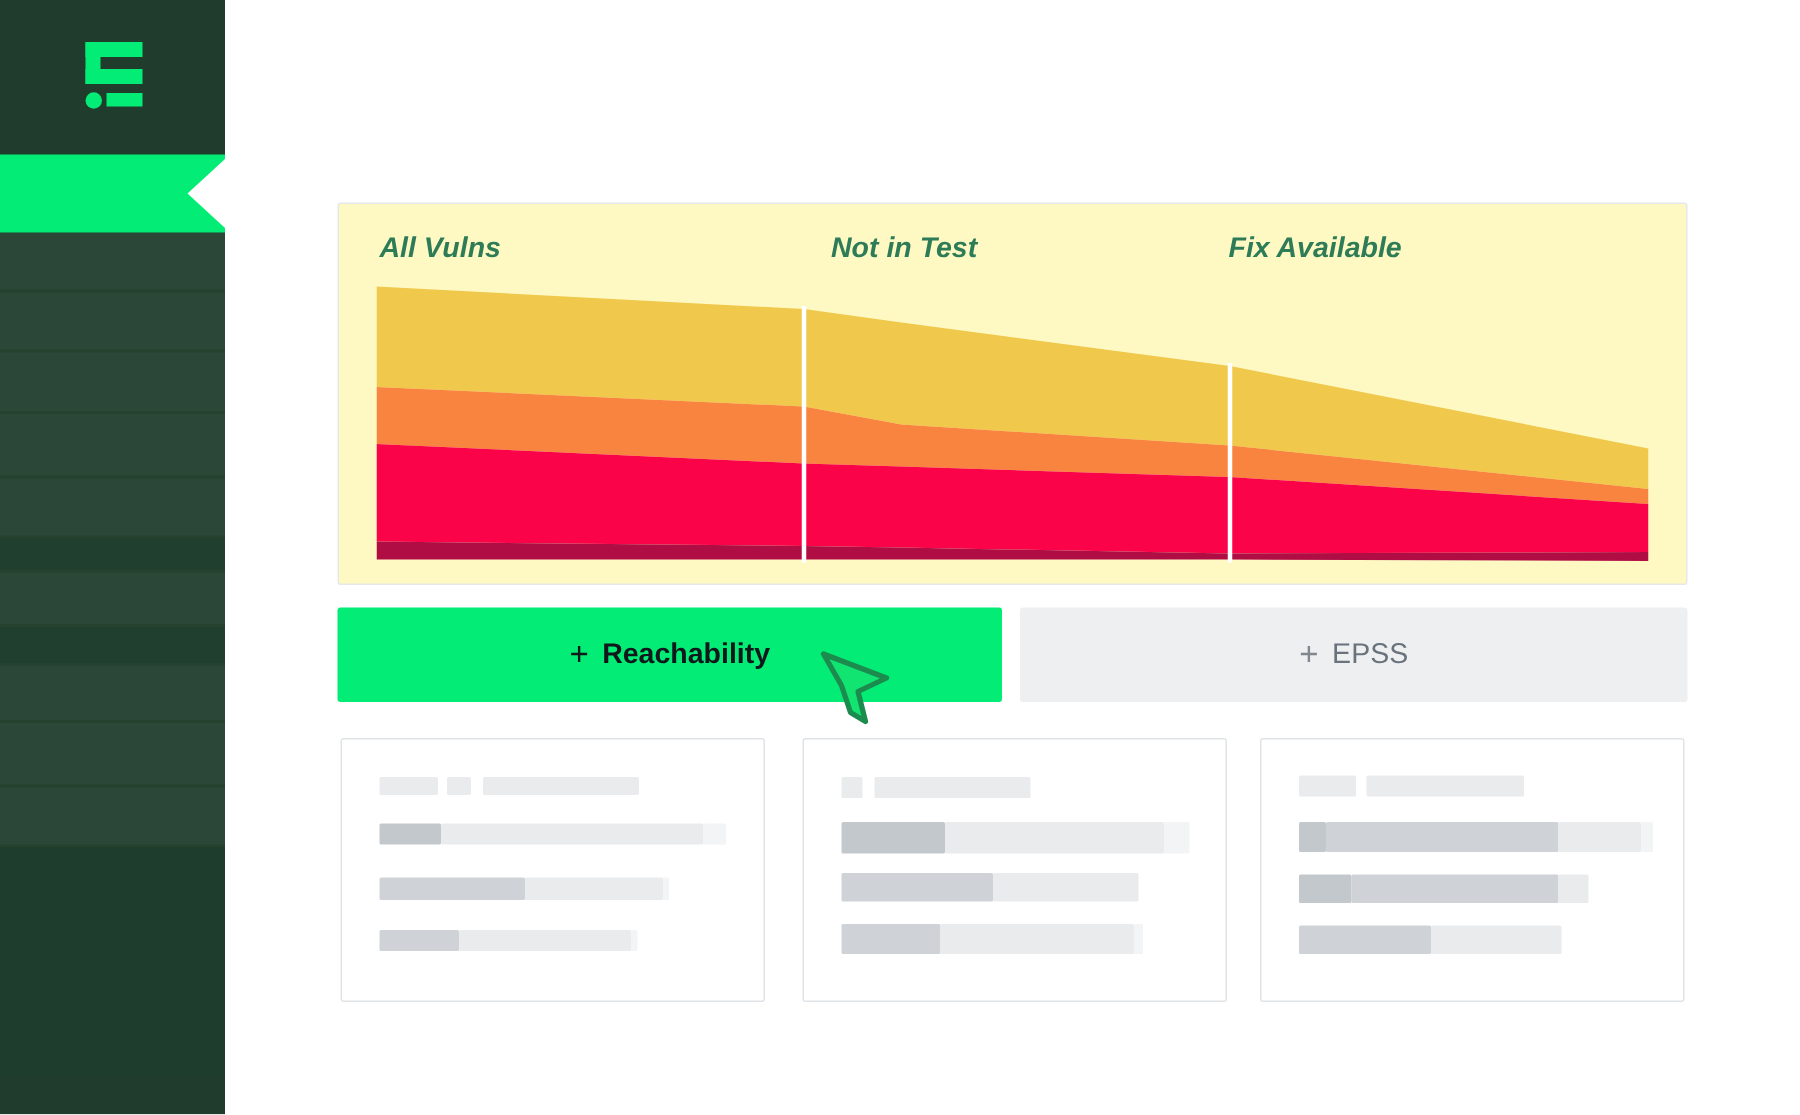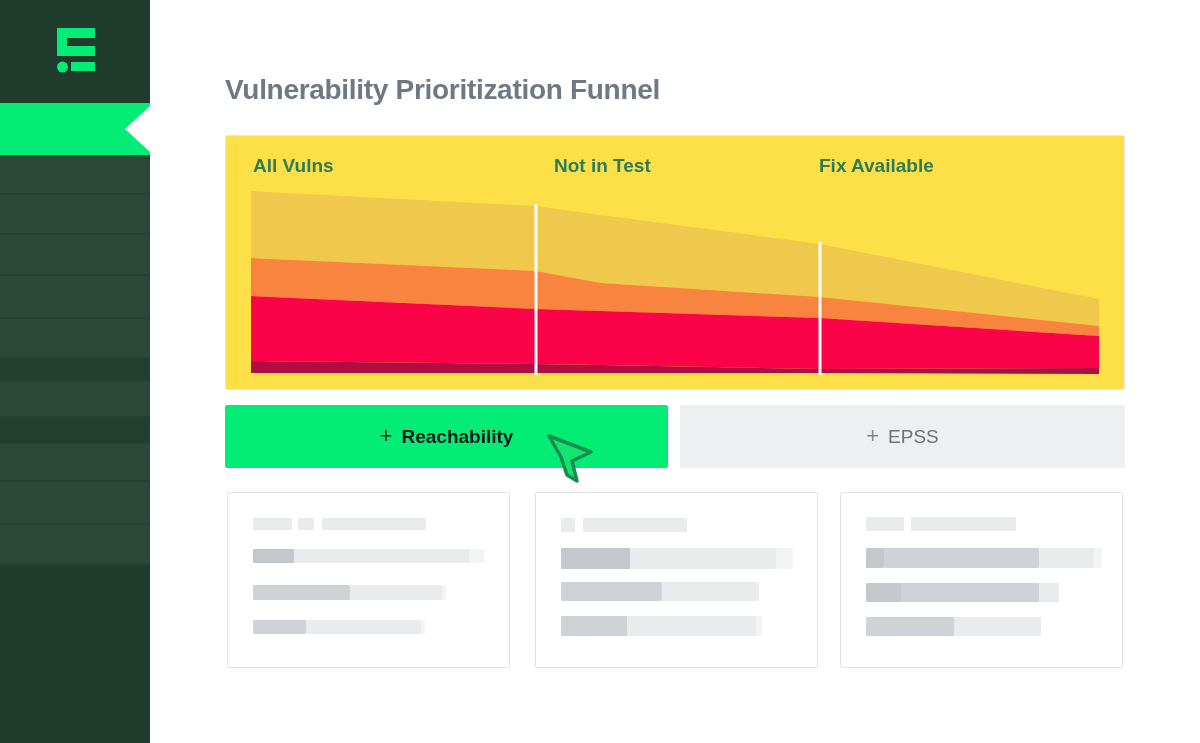--- a/index.html
+++ b/index.html
@@ -17,21 +17,21 @@
   .menu-row.normal { background:#2B4737; }
   .menu-row.dark { background:#203F2F; }
   .bottom-block { width:150px; height:153px; background:#1E3D2C; }
 
   
   .main { position:absolute; left:150px; top:0; width:1050px; height:743px; }
   .page-title { position:absolute; left:75px; top:74px; font-size:28px; font-weight:700;
       color:#6F7983; letter-spacing:-0.3px; }
 
   .funnel-panel { position:absolute; left:75px; top:135px; width:900px; height:255px;
-      background:#fde047; border:1px solid #E5E8EA; border-radius:2px; }
+      background:#fef9c3; border:1px solid #E5E8EA; border-radius:2px;font-style:italic; }
   .stage-label { position:absolute; top:19px; font-size:19px; font-weight:700; color:#2E7B57; white-space:nowrap; }
   .funnel-svg { position:absolute; left:25px; top:49px; }
 
   .btn-row .btn { position:absolute; top:405px; height:63px; border:none; border-radius:2px;
       font-family:"Liberation Sans", sans-serif; font-size:19px; cursor:pointer;
       display:flex; align-items:center; justify-content:center; gap:9px; }
   .btn.green { left:75px; width:443px; background:#03EC75; color:#10181C; font-weight:700; }
   .btn.gray  { left:530px; width:445px; background:#EDEFF1; color:#6A737B; font-weight:400; }
   .btn .plus { font-weight:400; font-size:22px; line-height:1; transform:translateY(-1px); }
   .btn.green .plus { color:#10181C; }
@@ -77,21 +77,20 @@
         <div class="menu-row dark" style="height: 26px;"></div>
         <div class="menu-row normal" style="height: 38px;"></div>
         <div class="menu-row normal" style="height: 43px;"></div>
         <div class="menu-row normal" style="height: 40px;"></div>
       </nav>
     <div class="bottom-block"></div>
   </aside>
 
   <main class="main">
 
-    <h1 class="page-title">Vulnerability Prioritization Funnel</h1>
 
     <section class="funnel-panel">
       <span class="stage-label" style="left: 27px;">All Vulns</span>
       <span class="stage-label" style="left: 328px;">Not in Test</span>
       <span class="stage-label" style="left: 593px;">Fix Available</span>
       <svg id="funnel-svg" class="funnel-svg" width="848" height="192" viewBox="0 0 848 192">
           <polygon points="0,6 285,21 350,30 569,59 848,114 848,141 569,112 350,98 285,86 0,73" fill="#F0C84B"></polygon>
           <polygon points="0,73 285,86 350,98 569,112 848,141 848,151 569,133 350,126 285,124 0,111" fill="#F98440"></polygon>
           <polygon points="0,111 285,124 350,126 569,133 848,151 848,183 569,184 350,180 285,179 0,176" fill="#FA0349"></polygon>
           <polygon points="0,176 285,179 350,180 569,184 848,183 848,189 569,188 350,188 285,188 0,188" fill="#B00D45"></polygon>

